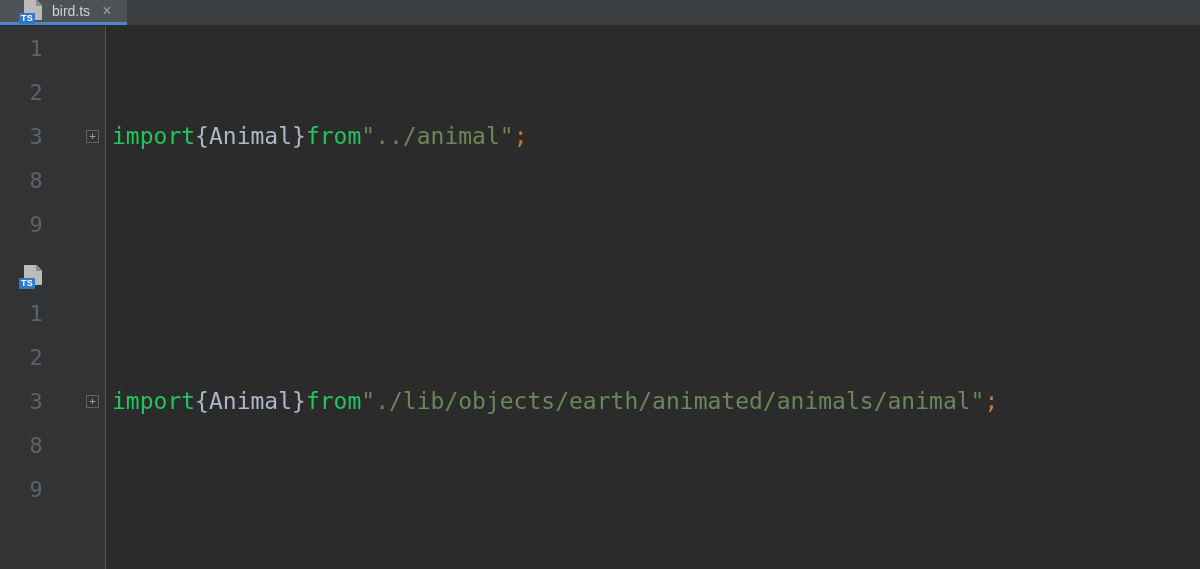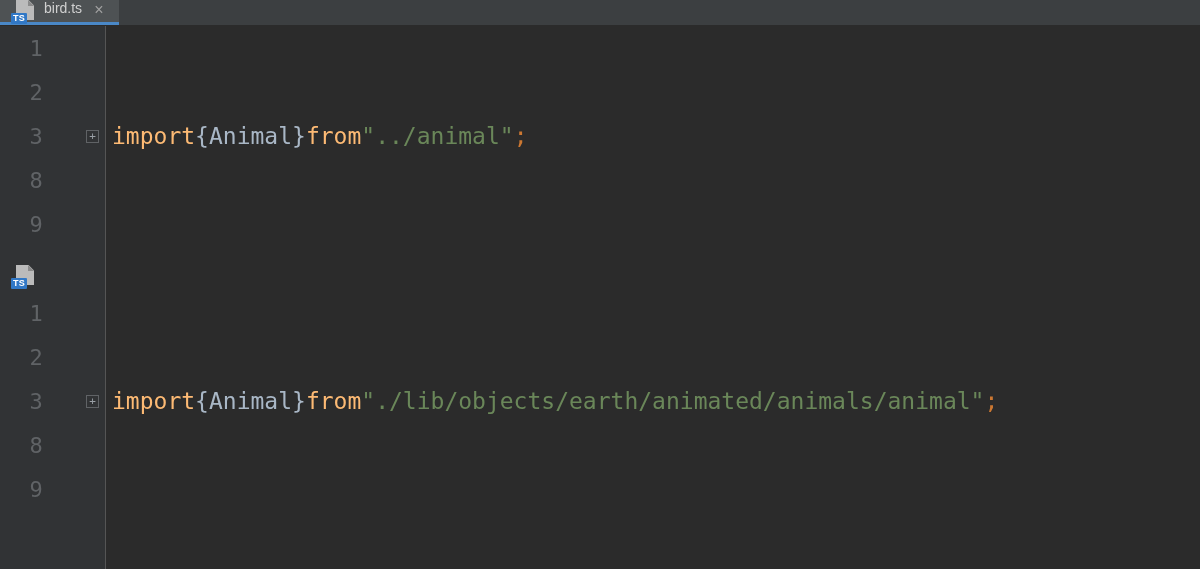--- a/index.html
+++ b/index.html
@@ -18,21 +18,22 @@
   .pane.bottom { height: 304px; }
   .tabbar {
     height: 45px;
     background: #3c3f41;
     display: flex;
     align-items: stretch;
     border-bottom: 1px solid #2b2b2b;
   }
   .tab {
     display: flex;
-    padding: 0 14px 0 12px;
+    align-items: center;
+    padding: 0 14px 0 20px;
     gap: 10px;
     background: #4e5254;
     border-bottom: 3px solid transparent;
     cursor: pointer;
     font-family: -apple-system, BlinkMacSystemFont, 'Segoe UI', sans-serif;
   }
   .tab.active {
     border-bottom: 3px solid #4a88c7;
   }
   .tab-icon {
@@ -133,21 +134,21 @@
   }
   .code {
     flex: 1;
     padding-left: 6px;
     font-size: 23px;
     line-height: 44px;
     color: #a9b7c6;
     white-space: pre;
   }
   .code-line { height: 44px; display: flex; align-items: center;}
-  .kw { color: #fdba74; }
+  .kw { color: #22c55e; }
   .ident { color: #a9b7c6; }
   .cls { color: #a9b7c6; }
   .str { color: #6a8759; }
   .brace { color: #a9b7c6; }
   .punct { color: #cc7832; }
   .collapsed {
     background: #3c3f41;
     color: #808080;
     padding: 0 6px;
     border-radius: 2px;

